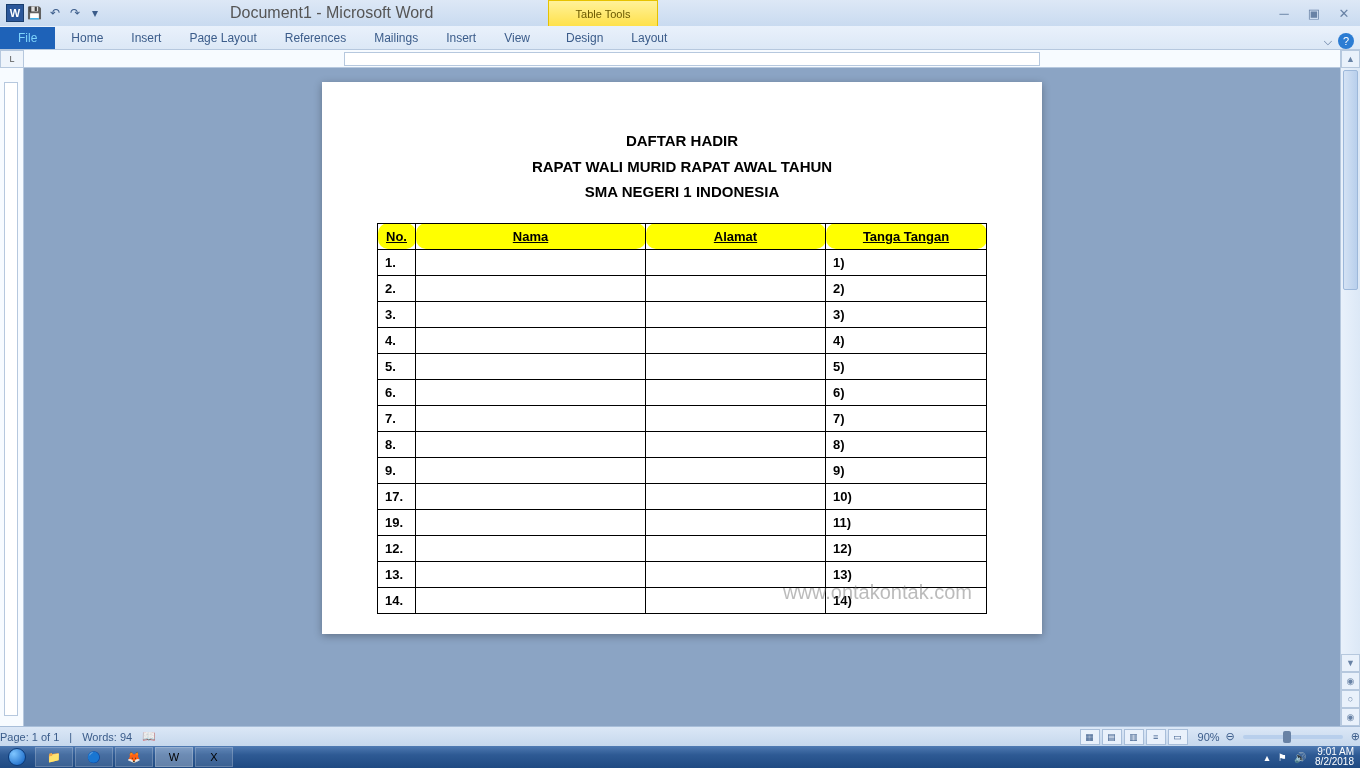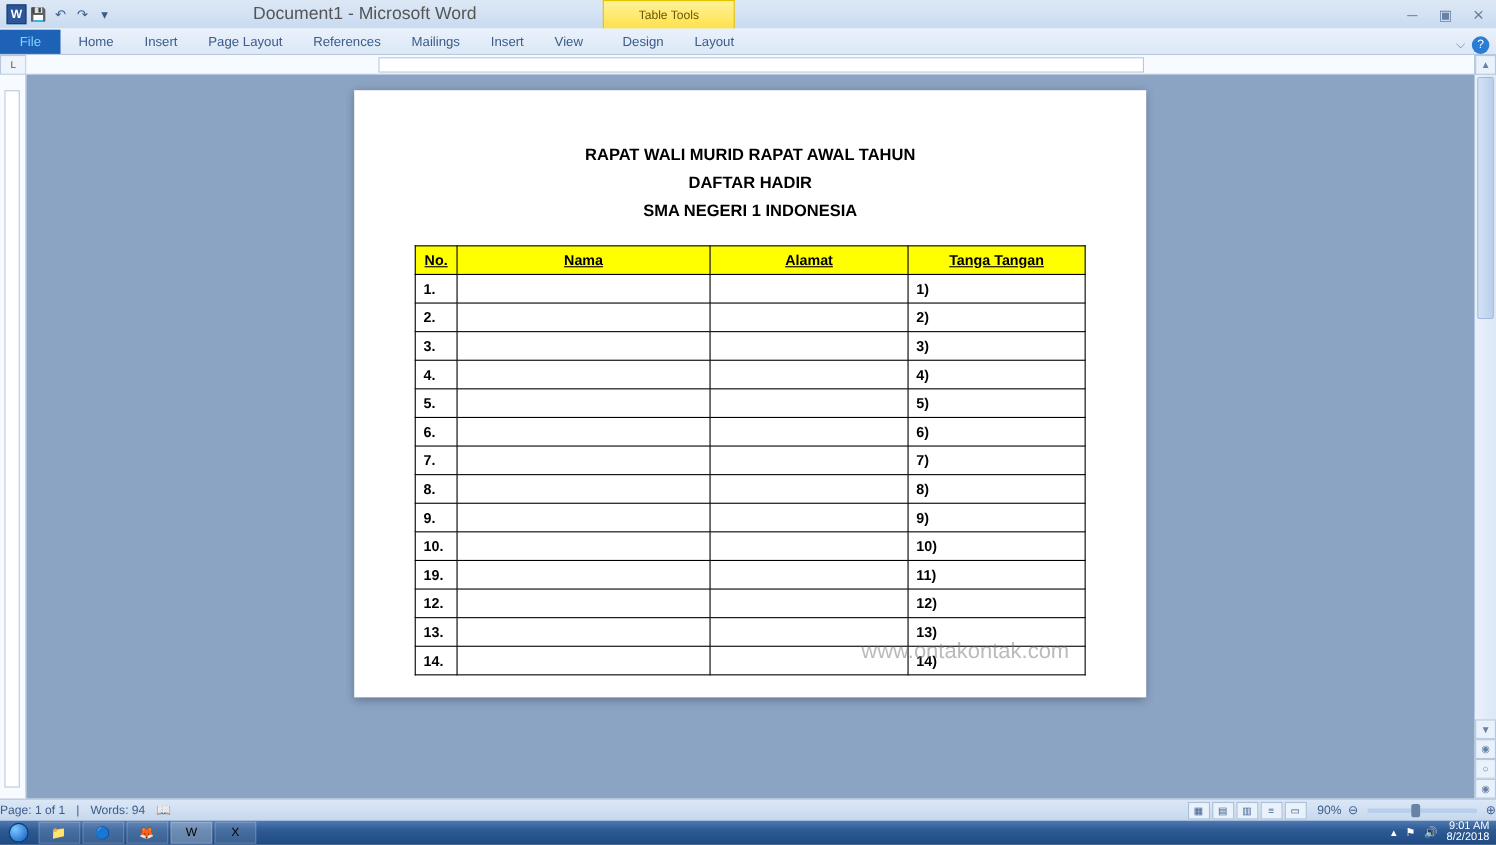--- a/index.html
+++ b/index.html
@@ -4,21 +4,21 @@
 <style>
 * { margin:0; padding:0; box-sizing:border-box; font-family:"Segoe UI",Tahoma,sans-serif; }
 body { background:#fff; overflow:hidden; width:1360px; height:768px; position:relative; }
 
 
 .titlebar { height:26px; background:linear-gradient(#dde8f6,#c9dbf0); display:flex; align-items:center; font-size:12px; color:#444; position:relative; }
 .qat { display:flex; align-items:center; gap:2px; padding:0 6px; }
 .word-icon { width:18px; height:18px; background:#2b579a; color:#fff; font-weight:bold; font-size:11px; display:flex; align-items:center; justify-content:center; border:1px solid #1a3e6e; }
 .qat-btn { width:18px; height:18px; display:flex; align-items:center; justify-content:center; color:#3b5c8a; font-size:12px; cursor:pointer; }
 .doc-title { position:absolute; left:230px; color:#555; font-size:16px; }
-.table-tools { position:absolute; left:548px; top:0; width:120px; height:26px; display:flex; align-items:center; justify-content:center; background:linear-gradient(#fff29a,#ffe14b); font-size:11px; color:#6a5800; border:1px solid #e6c200; border-bottom:none; }
+.table-tools { position:absolute; left:548px; top:0; width:110px; height:26px; display:flex; align-items:center; justify-content:center; background:linear-gradient(#fff29a,#ffe14b); font-size:11px; color:#6a5800; border:1px solid #e6c200; border-bottom:none; }
 .win-controls { position:absolute; right:6px; display:flex; gap:10px; color:#6882a5; }
 .win-controls span { width:20px; text-align:center; cursor:pointer; font-size:13px; }
 
 
 .ribbon-tabs { height:24px; background:linear-gradient(#e9f1fb,#dce8f6); border-bottom:1px solid #b6c8de; display:flex; align-items:flex-end; font-size:12px; padding-left:0; position:relative; }
 .tab { padding:4px 14px; color:#3b5c8a; cursor:pointer; }
 .tab.file { background:#1e62b8; color:#7dd3fc; padding:4px 18px; margin-right:2px; }
 .ribbon-right { position:absolute; right:6px; display:flex; align-items:center; gap:6px; }
 .help-icon { width:16px; height:16px; background:#2b7cd3; color:#fff; border-radius:50%; font-size:11px; display:flex; align-items:center; justify-content:center; }
 .collapse-icon { color:#6882a5; font-size:11px; }
@@ -36,21 +36,21 @@
 .workspace { position:absolute; left:24px; right:20px; top:68px; bottom:42px; background:#8ba4c4; overflow:hidden; }
 .scrollbar-v { position:absolute; right:0; top:50px; bottom:42px; width:20px; background:linear-gradient(90deg,#e9f1fb,#dce8f6); border-left:1px solid #b6c8de; }
 .scroll-thumb { position:absolute; left:2px; right:2px; top:20px; height:220px; background:linear-gradient(90deg,#d4e2f4,#b8cfec); border:1px solid #9db8da; border-radius:2px; }
 .scroll-btn { position:absolute; left:0; right:0; height:18px; display:flex; align-items:center; justify-content:center; color:#6882a5; font-size:9px; background:#e9f1fb; border:1px solid #b6c8de; }
 
 
 .page { position:absolute; left:50%; transform:translateX(-50%); top:14px; width:720px; background:#fff; box-shadow:0 2px 8px rgba(0,0,0,0.3); padding:46px 55px 20px; }
 .doc-heading { text-align:center; font-family:Arial,sans-serif; font-weight:bold; font-size:15px; line-height:1.7; margin-bottom:18px; }
 table.attendance { width:100%; border-collapse:collapse; font-family:Arial,sans-serif; }
 table.attendance th, table.attendance td { border:1px solid #000; padding:5px 7px; font-size:13px; text-align:left; }
-table.attendance th { background:#ffff00; text-align:center; font-weight:bold; text-decoration:underline; }
+table.attendance th { background:#ffff00; text-align:center; font-weight:bold; text-decoration:underline;border-radius:10px; }
 table.attendance td.no { width:38px; font-weight:bold; }
 table.attendance td.nama { width:230px; }
 table.attendance td.alamat { width:180px; }
 table.attendance td.sign { font-weight:bold; position:relative; }
 .sign-left { padding-left:6px; }
 .sign-right { padding-left:70px; }
 .watermark { position:absolute; right:70px; bottom:30px; color:rgba(120,120,120,0.5); font-size:20px; font-family:Arial; pointer-events:none; }
 
 
 .statusbar { position:absolute; left:0; right:0; bottom:22px; height:20px; background:linear-gradient(#dbe7f6,#c6d8ed); border-top:1px solid #a8bed9; display:flex; align-items:center; font-size:11px; color:#3b5c8a; padding:0 0; }
@@ -111,22 +111,22 @@
 </div>
 <div class="ruler-side-btn"></div>
 
 <div class="ruler-v">
   <div class="ruler-v-track"></div>
 </div>
 
 <div class="workspace">
   <div class="page">
     <div class="doc-heading">
+      <div>DAFTAR HADIR</div>
       <div>RAPAT WALI MURID RAPAT AWAL TAHUN</div>
-      <div>DAFTAR HADIR</div>
       <div>SMA NEGERI 1 INDONESIA</div>
     </div>
     <table class="attendance">
       <thead>
         <tr>
           <th>No.</th>
           <th>Nama</th>
           <th>Alamat</th>
           <th>Tanga Tangan</th>
         </tr>
@@ -180,21 +180,21 @@
             <td class="alamat"></td>
             <td class="sign sign-right">8)</td>
           </tr>
           <tr>
             <td class="no">9.</td>
             <td class="nama"></td>
             <td class="alamat"></td>
             <td class="sign sign-left">9)</td>
           </tr>
           <tr>
-            <td class="no">10.</td>
+            <td class="no">17.</td>
             <td class="nama"></td>
             <td class="alamat"></td>
             <td class="sign sign-right">10)</td>
           </tr>
           <tr>
             <td class="no">19.</td>
             <td class="nama"></td>
             <td class="alamat"></td>
             <td class="sign sign-left">11)</td>
           </tr>

